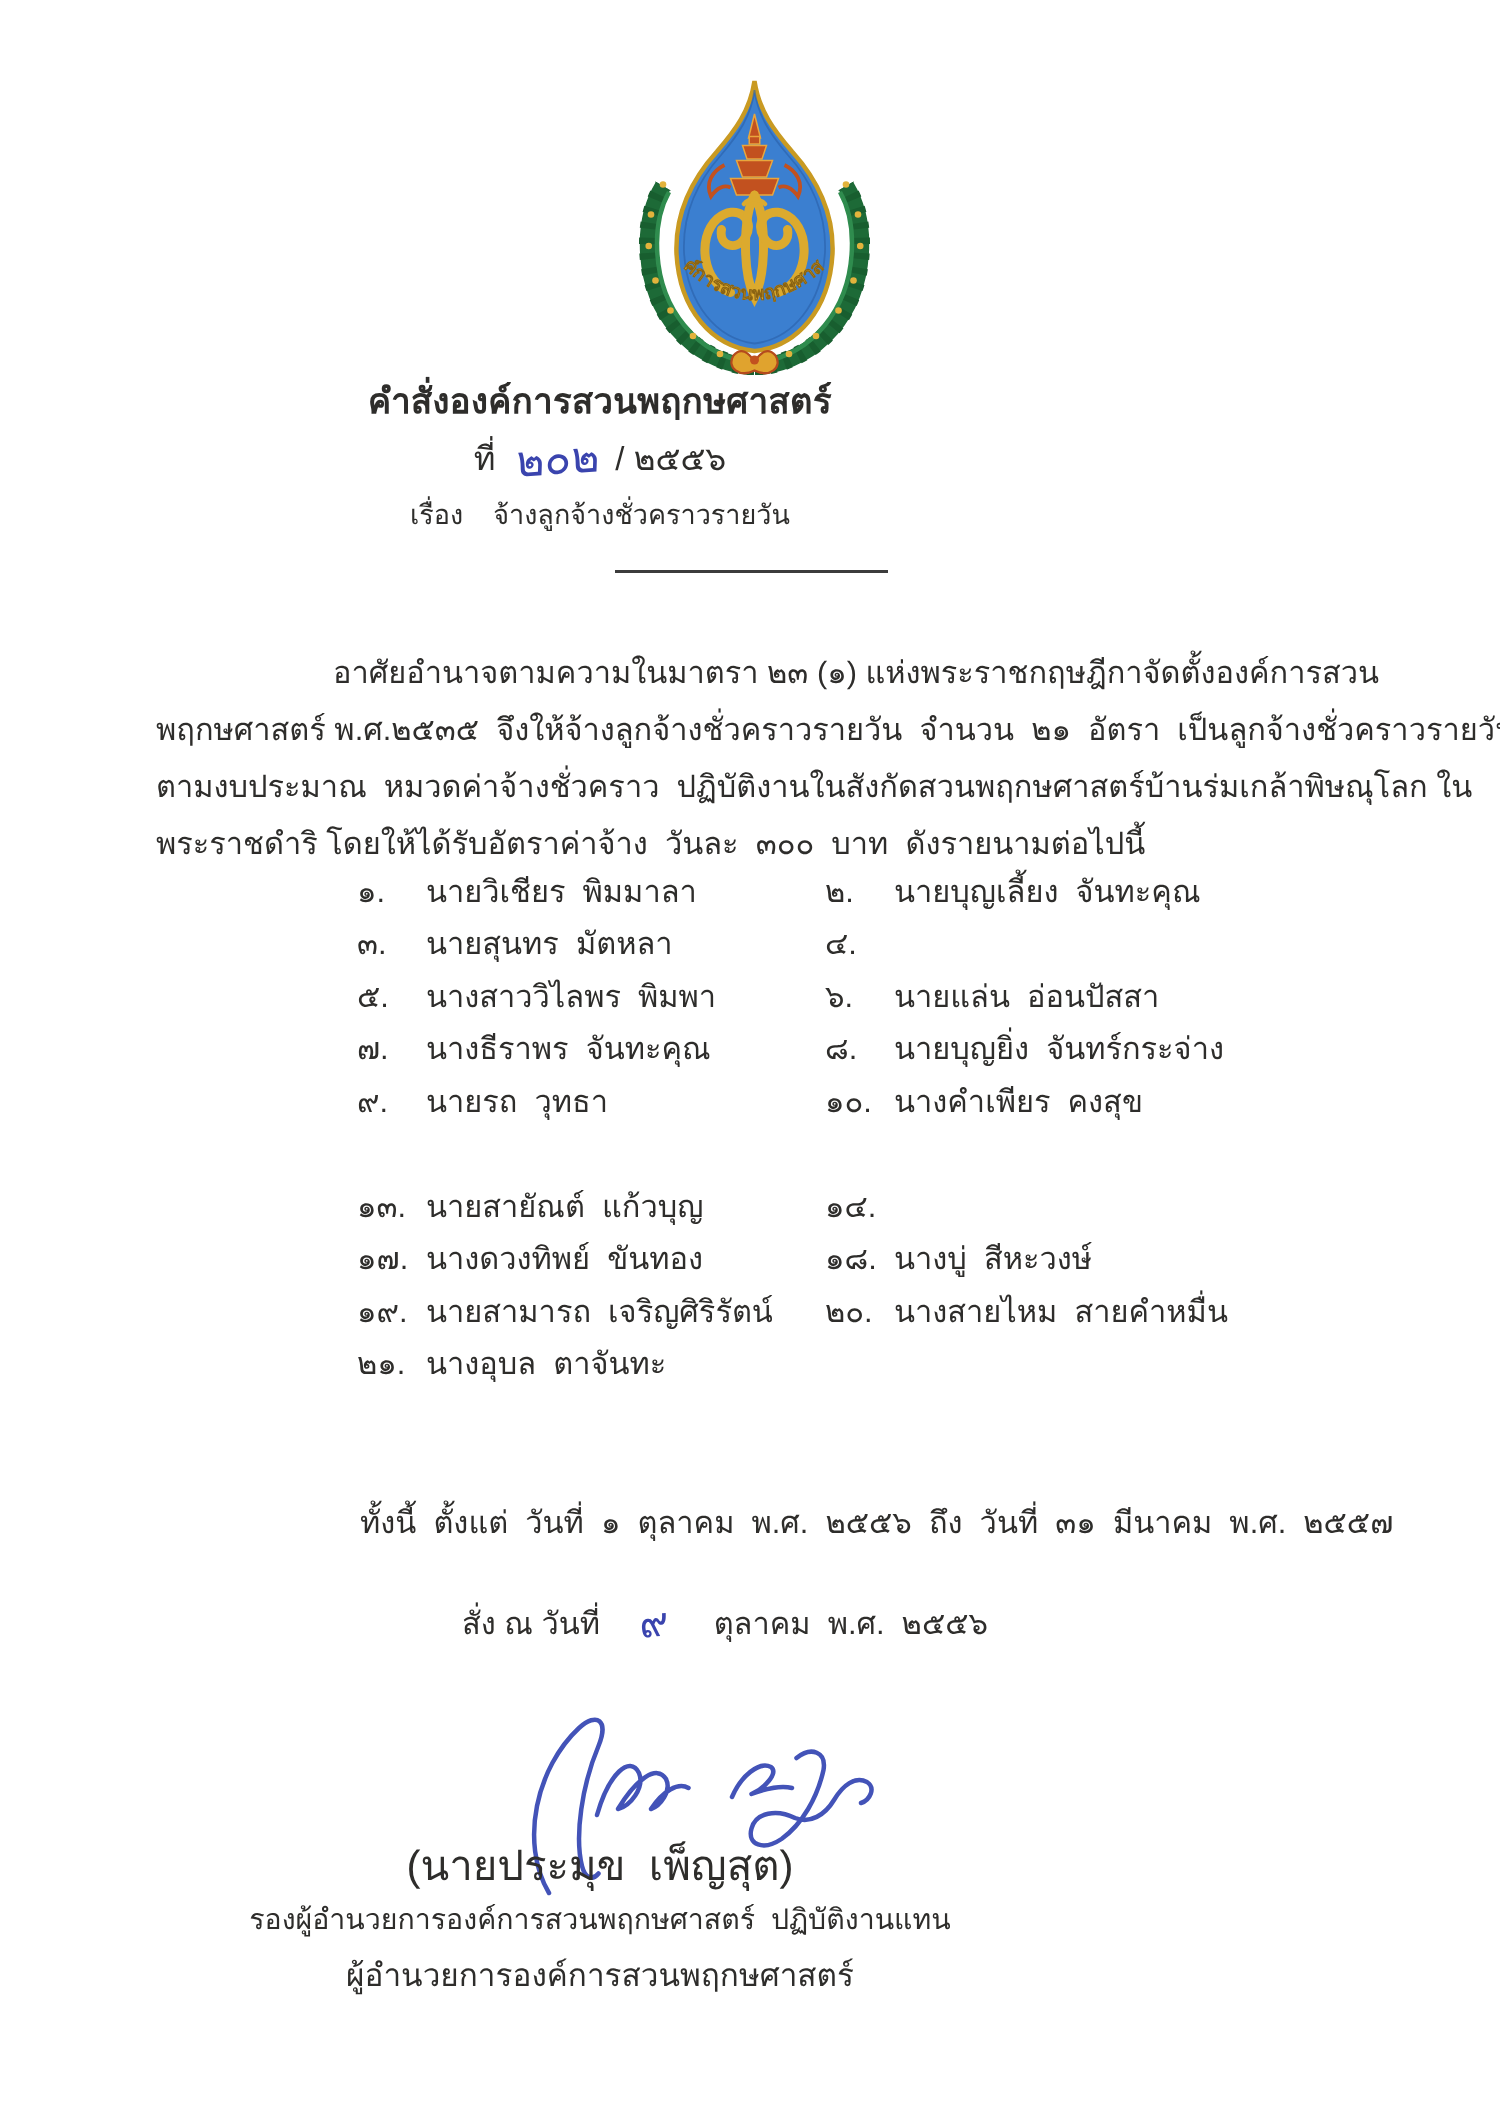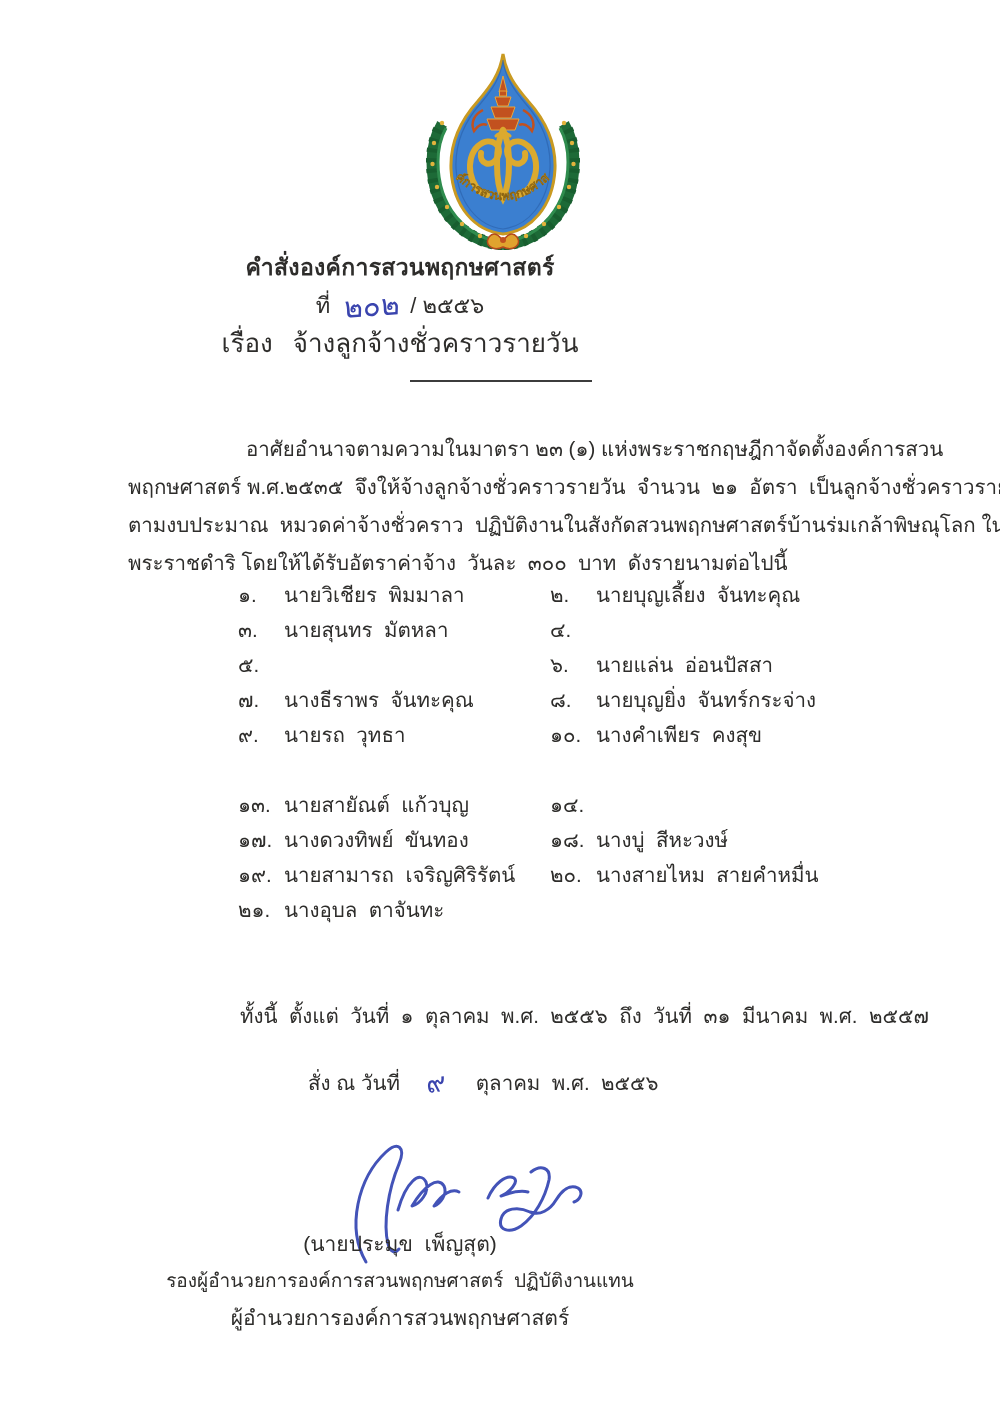--- a/index.html
+++ b/index.html
@@ -16,42 +16,42 @@
   .centered{left:0;width:800px;text-align:center;}
   .pre{white-space:pre;}
   
   .seal{left:417px;top:50px;width:172px;height:200px;}
   .doc-title{top:252px;font-size:23px;line-height:30px;font-weight:600;letter-spacing:.3px;}
   .number-line{top:289px;font-size:22px;line-height:34px;}
   .number-line .ink{
     display:inline-block;color:#3a44ae;font-size:29px;line-height:30px;
     transform:rotate(-4deg) skewX(-6deg);margin:0 10px 0 14px;vertical-align:-3px;
   }
-  .subject-line{top:328px;font-size:26px;line-height:30px;}
+  .subject-line{top:328px;font-size:18px;line-height:30px;}
   .subject-line .gap{display:inline-block;width:20px;}
   .divider{top:380px;left:410px;width:182px;height:0;border-top:2px solid #3c3c3c;}
   
-  .preamble{top:430px;left:128px;width:780px;font-size:20.5px;}
+  .preamble{top:430px;left:104px;width:780px;font-size:20.5px;}
   .preamble .ln{height:38px;line-height:38px;white-space:pre;overflow:visible;}
   .preamble .ln.first{text-indent:118px;}
   
   .roster{top:577px;left:238px;width:660px;font-size:20.5px;}
   .roster .row{display:flex;height:35px;line-height:35px;}
   .roster .cell{display:flex;width:312px;white-space:pre;}
   .roster .cell.c2{width:348px;}
   .roster .no{display:inline-block;min-width:46px;}
   
   .effective{top:1001px;left:240px;font-size:20.5px;line-height:30px;}
   .issued{top:1066px;left:308px;font-size:20.5px;line-height:34px;}
   .issued .ink{
     display:inline-block;color:#3a44ae;font-size:27px;line-height:30px;
     transform:rotate(-6deg);margin:0 30px 0 26px;vertical-align:-2px;
   }
   .signature{left:338px;top:1138px;width:285px;height:128px;}
-  .signer-name{top:1229px;font-size:21px;line-height:30px;}
+  .signer-name{top:1229px;font-size:28px;line-height:30px;}
   .signer-title1{top:1266px;font-size:19px;line-height:30px;}
   .signer-title2{top:1303px;font-size:21px;line-height:30px;}
 </style>
 </head>
 <body>
 
 <div class="page">
 
   <svg class="abs seal" viewBox="0 0 172 200" aria-hidden="true">
 
@@ -129,21 +129,21 @@
   <div class="abs roster">
     <div class="row">
       <div class="cell"><span class="no">๑.</span><span class="nm">นายวิเชียร  พิมมาลา</span></div>
       <div class="cell c2"><span class="no">๒.</span><span class="nm">นายบุญเลี้ยง  จันทะคุณ</span></div>
     </div>
     <div class="row">
       <div class="cell"><span class="no">๓.</span><span class="nm">นายสุนทร  มัตหลา</span></div>
       <div class="cell c2"><span class="no">๔.</span></div>
     </div>
     <div class="row">
-      <div class="cell"><span class="no">๕.</span></div>
+      <div class="cell"><span class="no">๕.</span><span class="nm">นางสาววิไลพร  พิมพา</span></div>
       <div class="cell c2"><span class="no">๖.</span><span class="nm">นายแล่น  อ่อนปัสสา</span></div>
     </div>
     <div class="row">
       <div class="cell"><span class="no">๗.</span><span class="nm">นางธีราพร  จันทะคุณ</span></div>
       <div class="cell c2"><span class="no">๘.</span><span class="nm">นายบุญยิ่ง  จันทร์กระจ่าง</span></div>
     </div>
     <div class="row">
       <div class="cell"><span class="no">๙.</span><span class="nm">นายรถ  วุทธา</span></div>
       <div class="cell c2"><span class="no">๑๐.</span><span class="nm">นางคำเพียร  คงสุข</span></div>
     </div>

